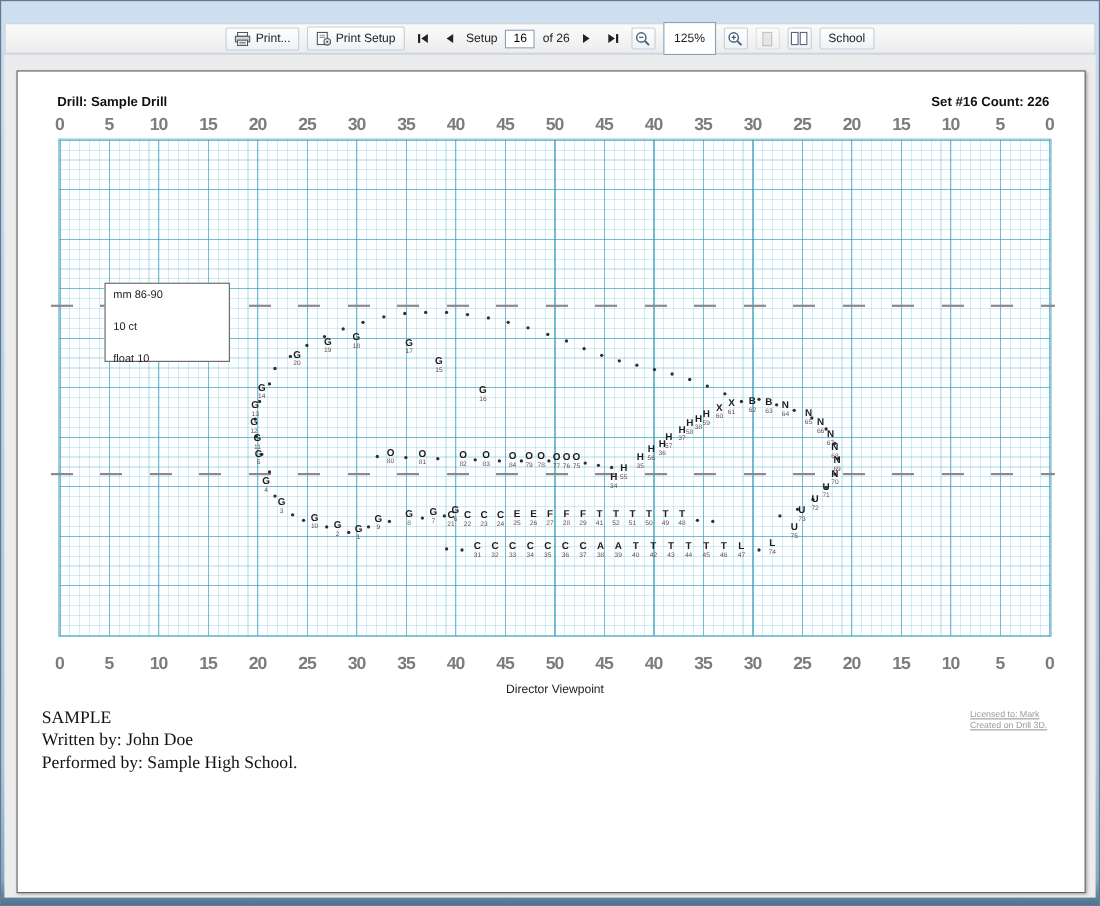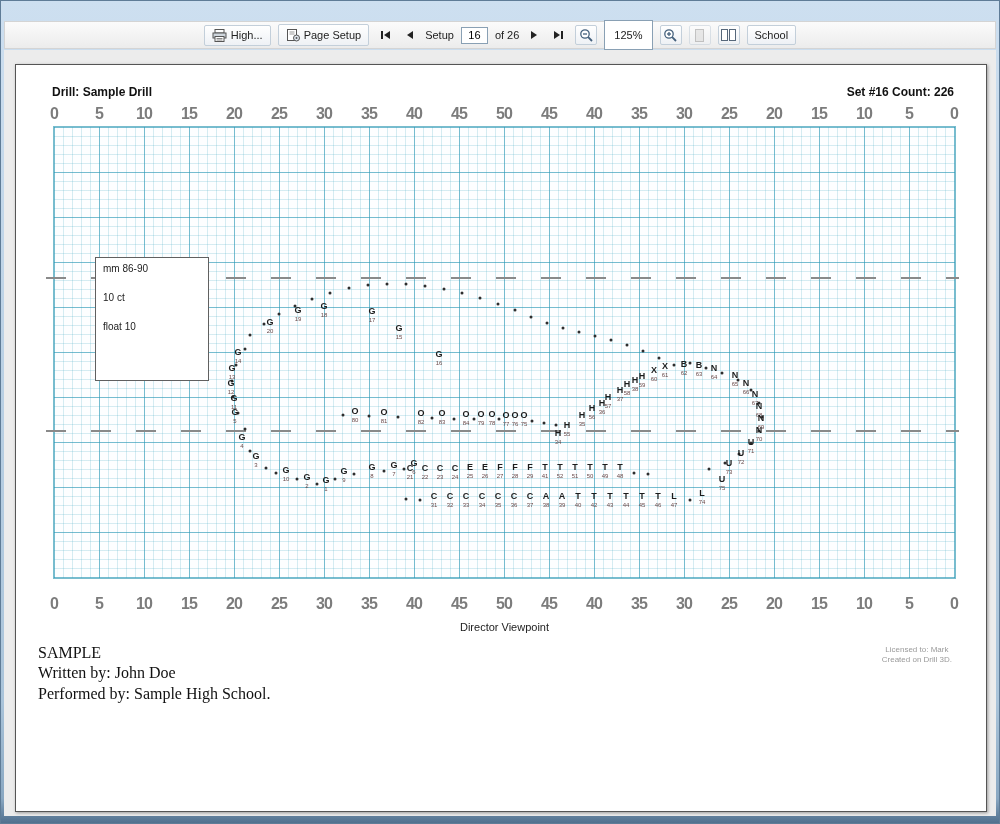--- a/index.html
+++ b/index.html
@@ -63,68 +63,68 @@
     outline:1px solid #79bccd; background-color:#fdfeff;
     background-image:
       repeating-linear-gradient(to right,  rgba(40,150,180,.55) 0 1px, transparent 1px 45px),
       repeating-linear-gradient(to bottom, rgba(40,150,180,.55) 0 1px, transparent 1px 45px),
       repeating-linear-gradient(to right,  rgba(70,170,195,.22) 0 1px, transparent 1px 9px),
       repeating-linear-gradient(to bottom, rgba(70,170,195,.22) 0 1px, transparent 1px 9px); }
 
   .hashrow { position:absolute; left:-8px; right:-4px; height:2px;
     background:repeating-linear-gradient(to right, #8a8a8a 0 20px, transparent 20px 45px); }
 
-  .note-box { position:absolute; left:41px; top:130px; width:114px; height:124px;
+  .note-box { position:absolute; left:41px; top:130px; width:114px; height:72px;
     background:#fff; border:1px solid #606060; padding:5px 7px; z-index:5; }
   .note-box div { font-size:10px; color:#222; margin-bottom:18px; }
 
   .dot { position:absolute; width:3px; height:3px; border-radius:50%; background:#2e2e2e;
     transform:translate(-50%,-50%); }
   .perf { position:absolute; transform:translate(-50%,-55%); text-align:center; line-height:1; z-index:3; }
   .perf .ps { display:block; font-size:9px; font-weight:bold; color:#1c1c1c; }
   .perf .pn { display:block; font-size:6px; color:#6a4a4a; margin-top:1px; }
 
   .director { position:absolute; left:38px; width:901px; top:556px; text-align:center;
     font-size:11px; color:#222; }
 
   .footer-left { position:absolute; left:22px; top:578px;
     font-family:"Liberation Serif", serif; font-size:16px; color:#111; line-height:1.28; }
-  .footer-right { position:absolute; right:34px; top:580px; text-align:center;
-    font-size:8px; color:#9a9a9a; line-height:1.3; }
+  .footer-right { position:absolute; right:34px; top:580px; text-align:left;
+    font-size:8px; color:#9a9a9a; line-height:1.3;text-decoration:underline; }
 
   
   .icon-svg { display:block; }
 </style>
 </head>
 <body>
 
 <div class="window">
 
 
   <div class="toolbar">
     <div class="tbtn">
       <svg class="icon-svg" width="15" height="13" viewBox="0 0 15 13">
         <rect x="3" y="0.5" width="9" height="3.5" fill="#fff" stroke="#555"></rect>
         <rect x="1" y="4" width="13" height="5" fill="#cfd6dd" stroke="#555"></rect>
         <rect x="3" y="7.5" width="9" height="5" fill="#fff" stroke="#555"></rect>
         <line x1="4.5" y1="9.5" x2="10.5" y2="9.5" stroke="#888"></line>
         <line x1="4.5" y1="11" x2="10.5" y2="11" stroke="#888"></line>
       </svg>
-      <span>High...</span>
+      <span>Print...</span>
     </div>
 
     <div class="tbtn">
       <svg class="icon-svg" width="14" height="14" viewBox="0 0 14 14">
         <rect x="1.5" y="1.5" width="9" height="11" fill="#fff" stroke="#555"></rect>
         <line x1="3.5" y1="4" x2="8.5" y2="4" stroke="#999"></line>
         <line x1="3.5" y1="6" x2="8.5" y2="6" stroke="#999"></line>
         <circle cx="10.5" cy="10" r="3" fill="#dfe6ee" stroke="#555"></circle>
         <circle cx="10.5" cy="10" r="1" fill="#555"></circle>
       </svg>
-      <span>Page Setup</span>
+      <span>Print Setup</span>
     </div>
 
     <div class="navbtn">
       <span class="navbar-glyph"></span>
       <span class="tri-l"></span>
     </div>
     <div class="navbtn">
       <span class="tri-l"></span>
     </div>
 

